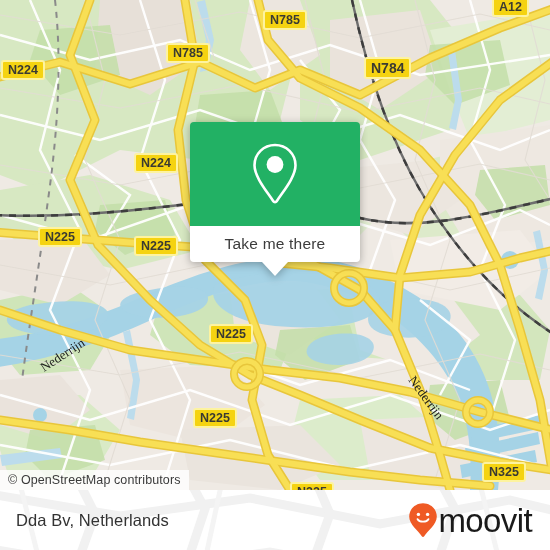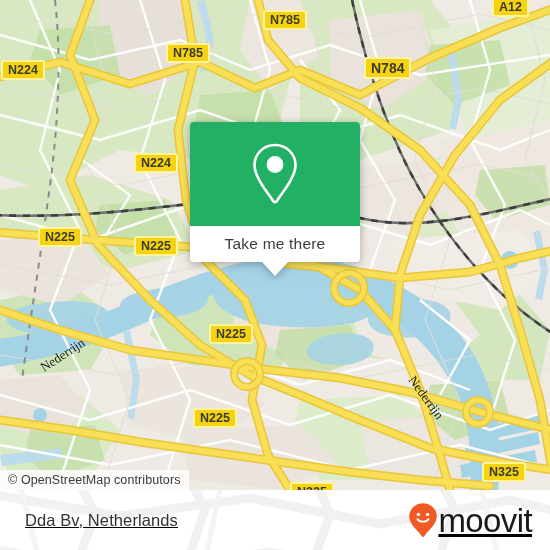--- a/index.html
+++ b/index.html
@@ -100,23 +100,22 @@
     width: 550px; height: 130px;
     opacity: 1;
     pointer-events: none;
   }
   #footer-inner {
     position: relative;
     width: 100%; height: 100%;
     display: flex;
     align-items: center;
     justify-content: space-between;
-    padding: 0 18px 0 25px;
+    padding: 0 18px 0 16px;
     box-sizing: border-box;
-    text-decoration: underline;
   }
   #place-name {
     font-size: 16.5px;
     color: #333333;
     letter-spacing: 0.1px;
     white-space: nowrap;
   }
   #brand {
     display: flex;
     align-items: center;

